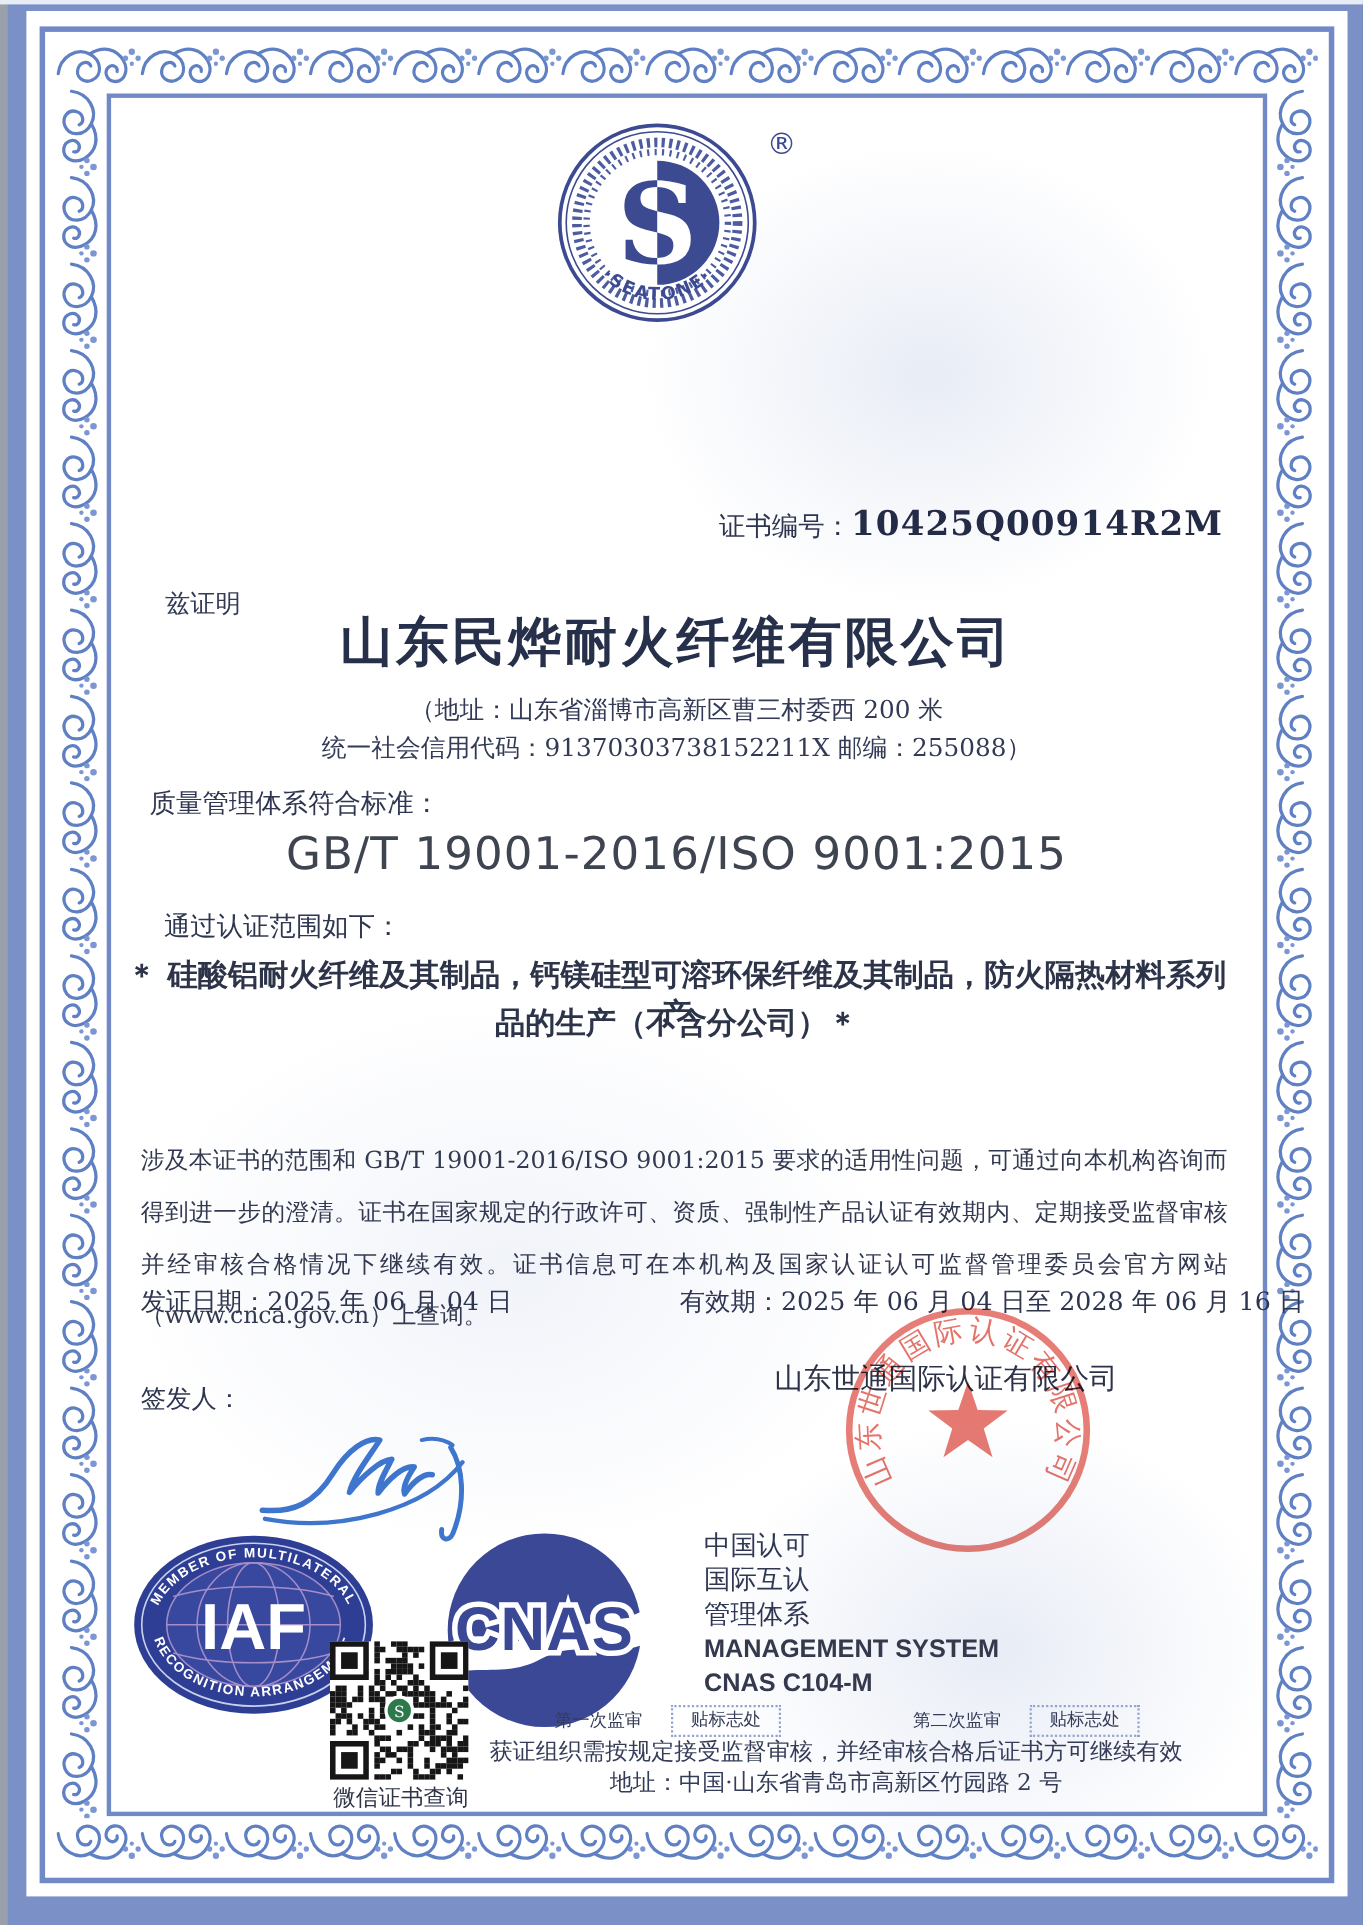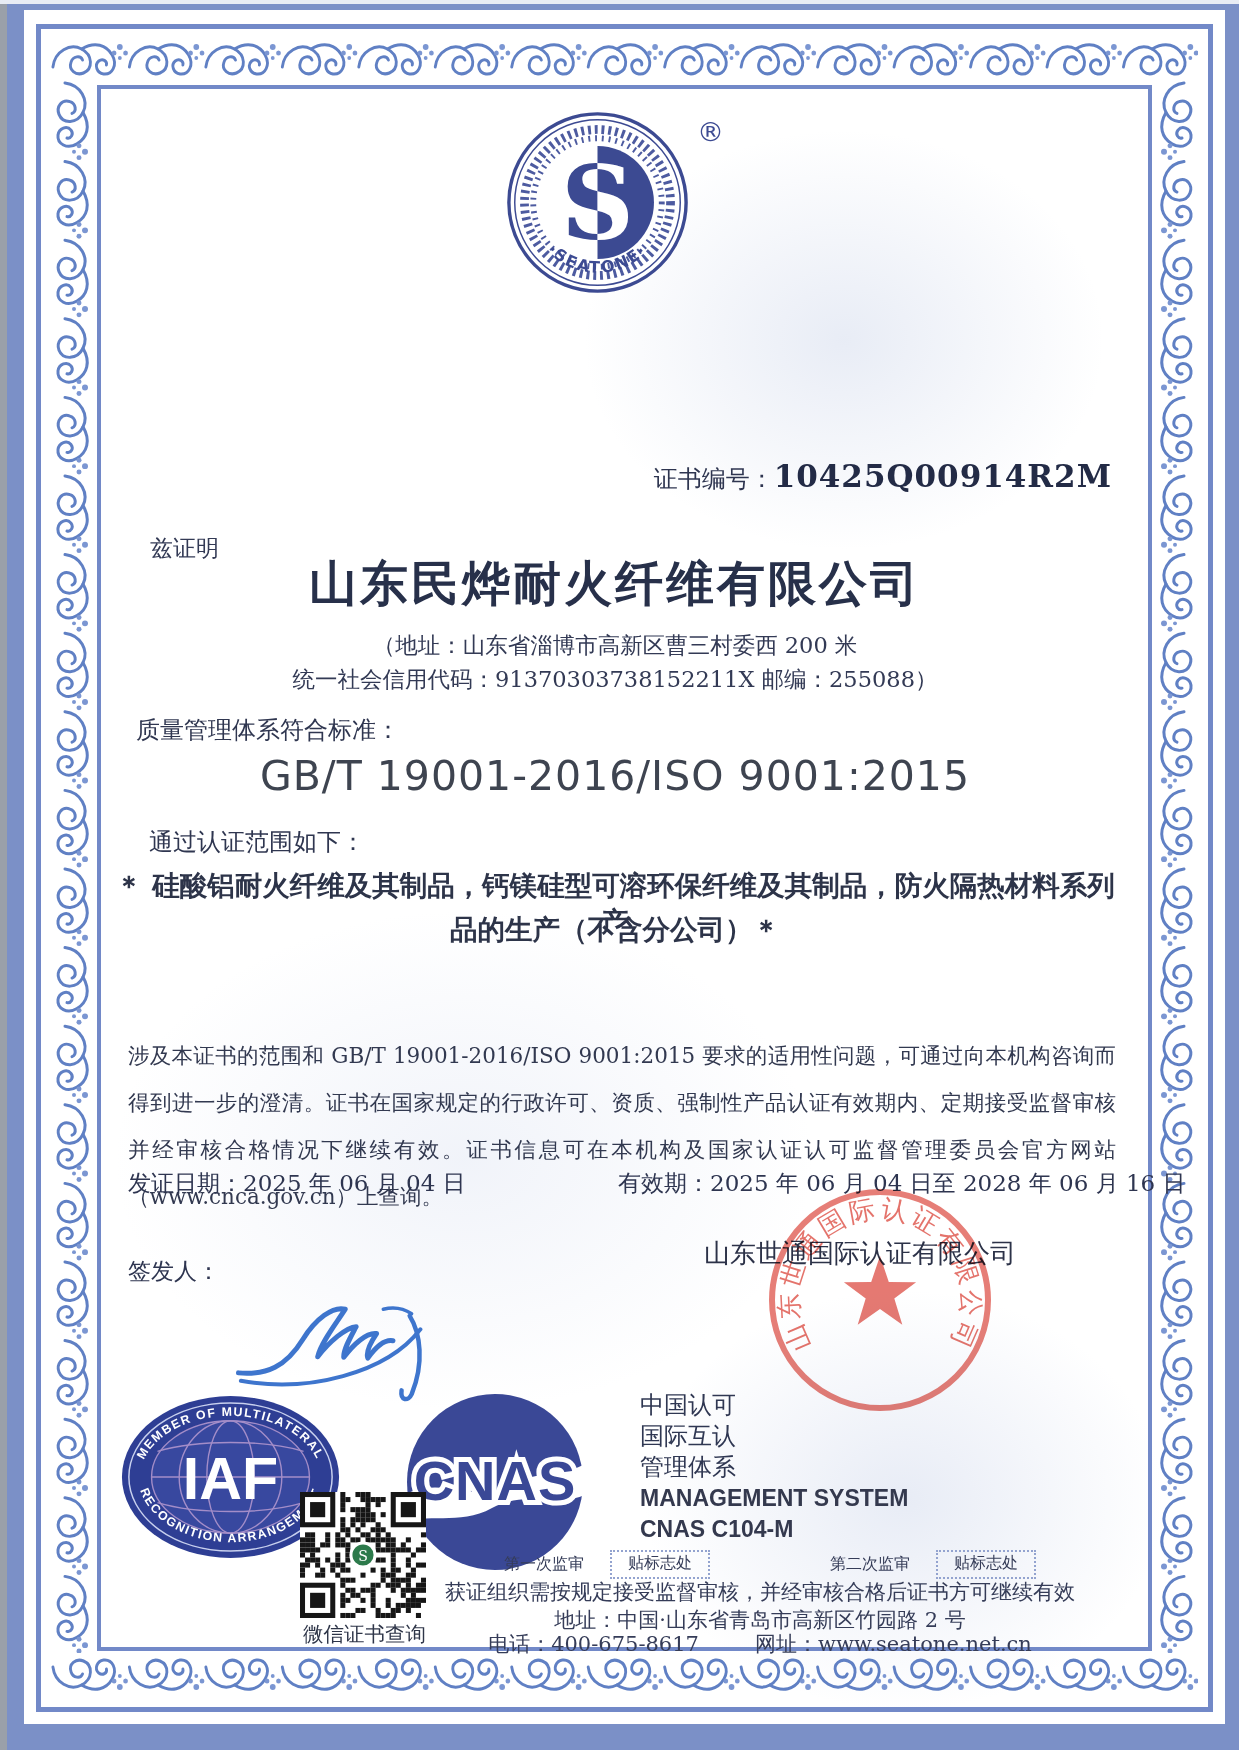--- a/index.html
+++ b/index.html
@@ -523,16 +523,13 @@
   <div class="abs supervision">
     <span>第一次监审</span>
     <span class="sticker-box">贴标志处</span>
     <span class="sup-gap"></span>
     <span>第二次监审</span>
     <span class="sticker-box">贴标志处</span>
   </div>
 
   <div class="abs foot-line note">获证组织需按规定接受监督审核，并经审核合格后证书方可继续有效</div>
   <div class="abs foot-line faddr">地址：中国·山东省青岛市高新区竹园路 2 号</div>
-  <div class="abs foot-line fphone">
-    <span>电话：400-675-8617</span><span class="fspacer"></span><span>网址：www.seatone.net.cn</span>
-  </div>
 </div>
 
 </body></html>

